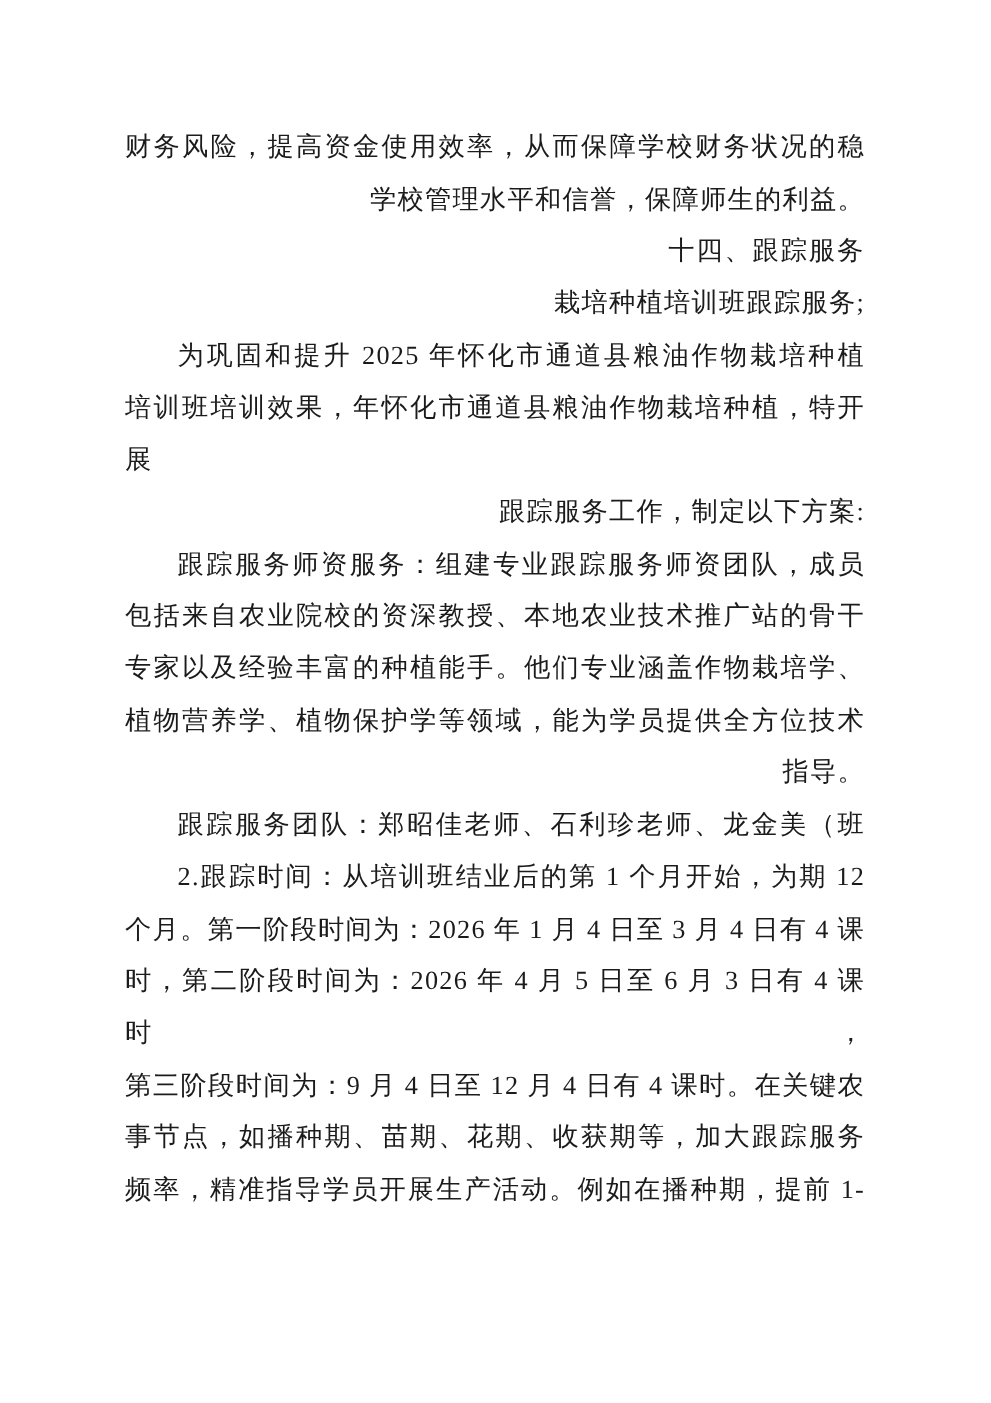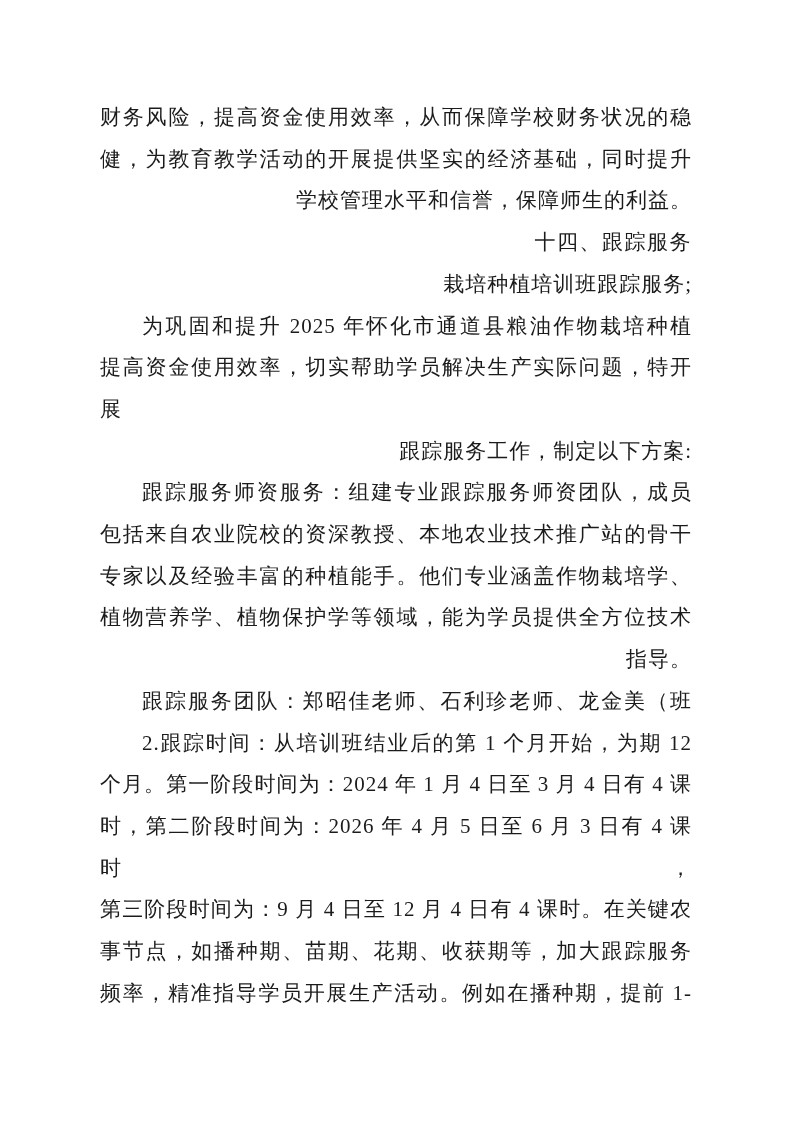--- a/index.html
+++ b/index.html
@@ -39,46 +39,45 @@
     letter-spacing: 1.5px;
   }
 </style>
 </head>
 <body>
 
 <div class="page">
   <div id="doc-content">
       <div class="paragraph body">
         <div class="line fill">财务风险，提高资金使用效率，从而保障学校财务状况的稳</div>
-        <div class="line fill">健，为教育教学活动的开展提供坚实的经济基础，同时提升</div>
         <div class="line">学校管理水平和信誉，保障师生的利益。</div>
       </div>
       <div class="paragraph heading">
         <div class="line indent">十四、跟踪服务</div>
       </div>
       <div class="paragraph body">
         <div class="line">栽培种植培训班跟踪服务;</div>
       </div>
       <div class="paragraph body">
         <div class="line fill indent">为巩固和提升 2025 年怀化市通道县粮油作物栽培种植</div>
-        <div class="line fill">提高资金使用效率，切实帮助学员解决生产实际问题，特开展</div>
+        <div class="line fill">培训班培训效果，年怀化市通道县粮油作物栽培种植，特开展</div>
         <div class="line">跟踪服务工作，制定以下方案:</div>
       </div>
       <div class="paragraph body">
         <div class="line fill indent">跟踪服务师资服务：组建专业跟踪服务师资团队，成员</div>
         <div class="line fill">包括来自农业院校的资深教授、本地农业技术推广站的骨干</div>
         <div class="line fill">专家以及经验丰富的种植能手。他们专业涵盖作物栽培学、</div>
         <div class="line fill">植物营养学、植物保护学等领域，能为学员提供全方位技术</div>
         <div class="line">指导。</div>
       </div>
       <div class="paragraph body">
         <div class="line fill indent">跟踪服务团队：郑昭佳老师、石利珍老师、龙金美（班</div>
       </div>
       <div class="paragraph body">
         <div class="line fill indent">2.跟踪时间：从培训班结业后的第 1 个月开始，为期 12</div>
-        <div class="line fill">个月。第一阶段时间为：2024 年 1 月 4 日至 3 月 4 日有 4 课</div>
+        <div class="line fill">个月。第一阶段时间为：2026 年 1 月 4 日至 3 月 4 日有 4 课</div>
         <div class="line fill">时，第二阶段时间为：2026 年 4 月 5 日至 6 月 3 日有 4 课时，</div>
         <div class="line fill">第三阶段时间为：9 月 4 日至 12 月 4 日有 4 课时。在关键农</div>
         <div class="line fill">事节点，如播种期、苗期、花期、收获期等，加大跟踪服务</div>
         <div class="line fill">频率，精准指导学员开展生产活动。例如在播种期，提前 1-</div>
       </div>
     </div>
 </div>
 
 </body></html>

